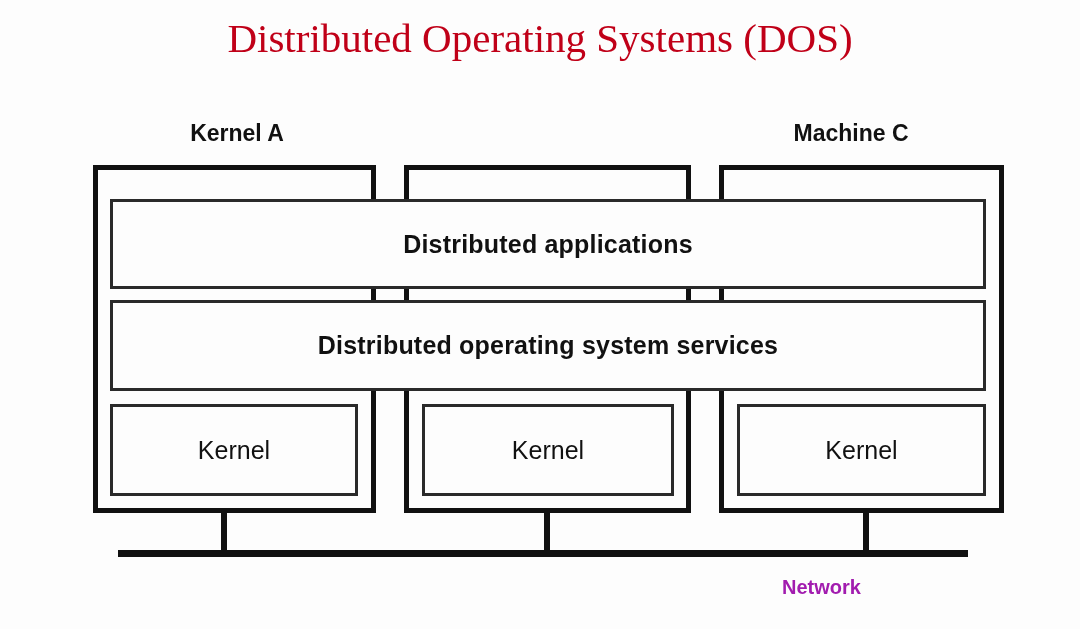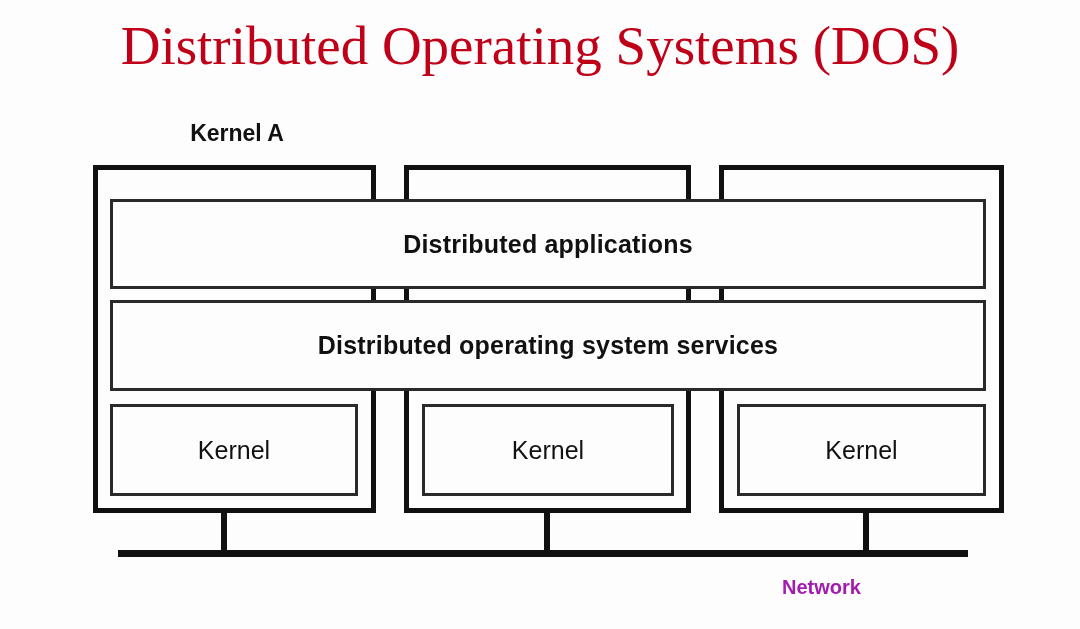--- a/index.html
+++ b/index.html
@@ -17,21 +17,21 @@
   }
 
   
   #title {
     position: absolute;
     left: 0;
     top: 14px;
     width: 1080px;
     text-align: center;
     font-family: "Liberation Serif", serif;
-    font-size: 55px;
+    font-size: 41px;
     font-weight: 400;
     color: #c00018;
     letter-spacing: 0px;
     white-space: nowrap;
   }
 
   
   .machine-label {
     position: absolute;
     top: 120px;
@@ -134,20 +134,21 @@
   }
 </style>
 </head>
 <body>
 
 <div id="page">
 
   <div id="title">Distributed Operating Systems (DOS)</div>
 
   <div class="machine-label" id="label-a">Kernel A</div>
+  <div class="machine-label" id="label-c">Machine C</div>
 
   <div class="machine-box" id="machine-box-a"></div>
   <div class="machine-box" id="machine-box-b"></div>
   <div class="machine-box" id="machine-box-c"></div>
 
   <div class="span-box" id="apps-box">
     <span class="span-label">Distributed applications</span>
   </div>
 
   <div class="span-box" id="services-box">

